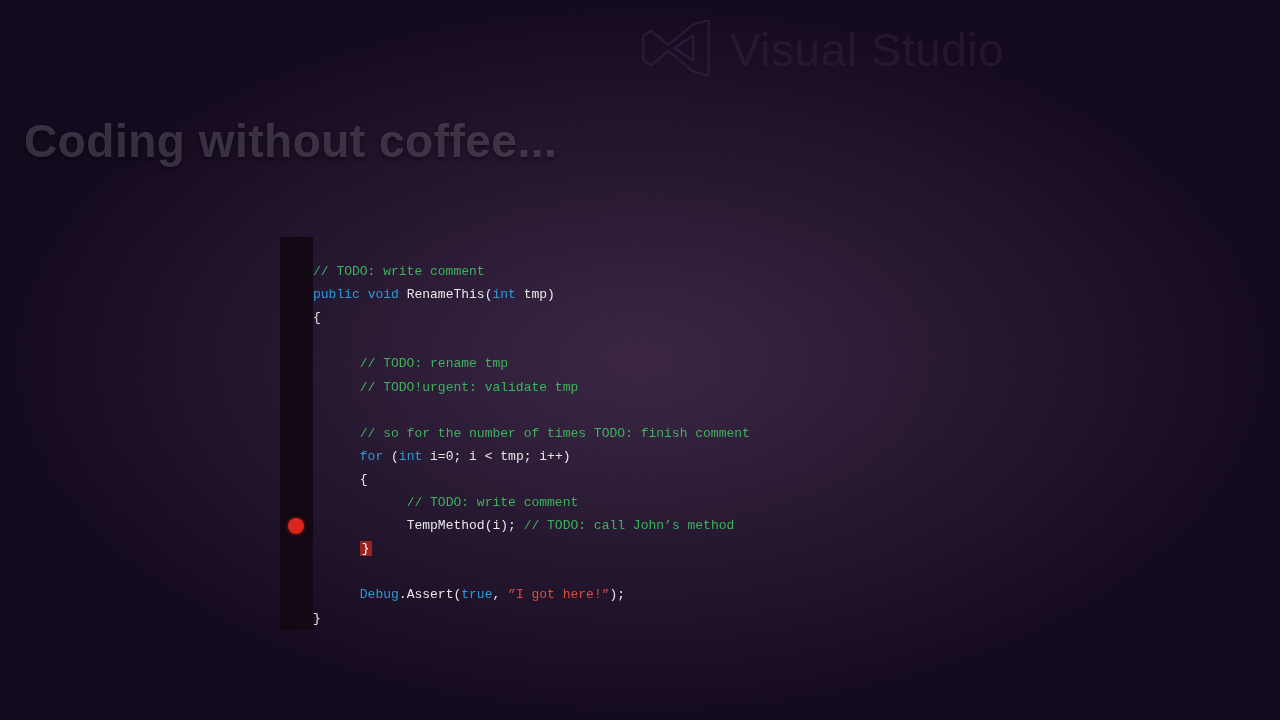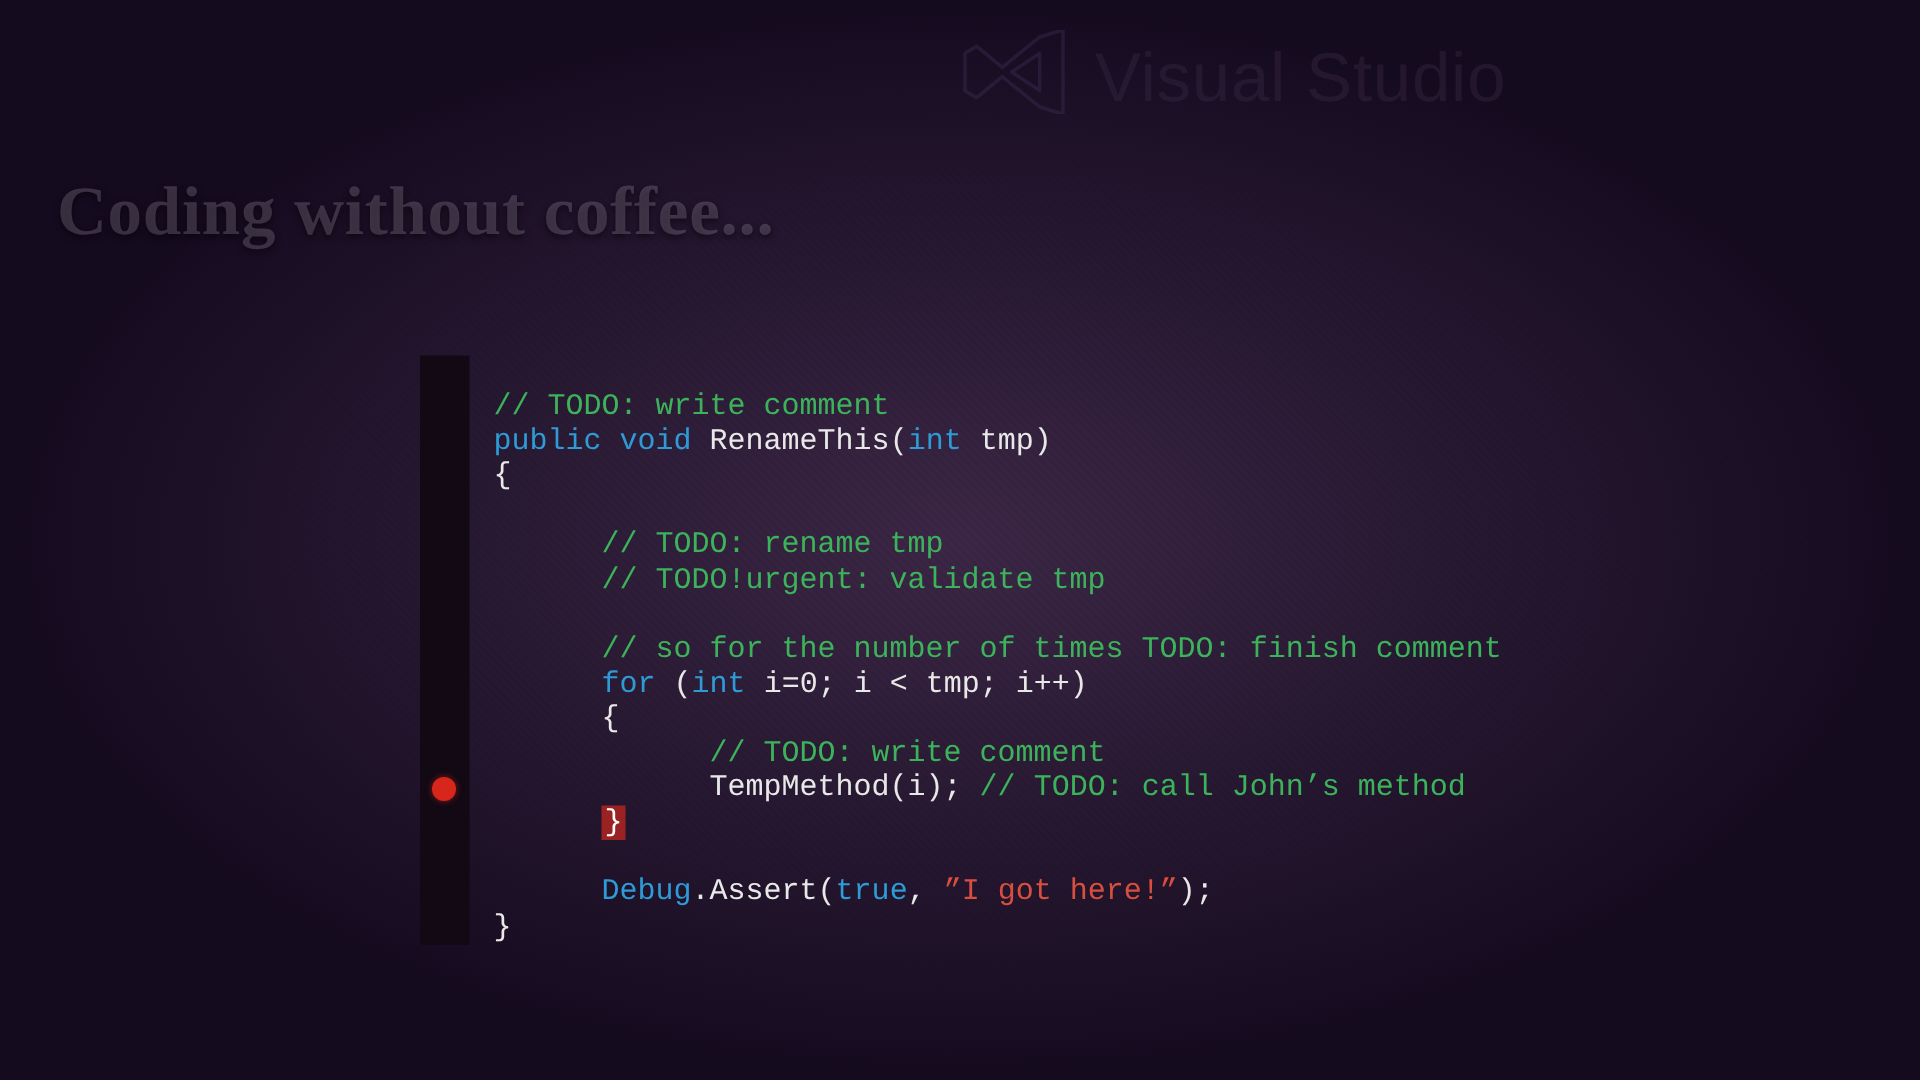--- a/index.html
+++ b/index.html
@@ -28,27 +28,26 @@
   .vs-logo-text {
     font-size: 46px;
     font-weight: 300;
     color: #34243f;
     letter-spacing: 0.5px;
   }
 
   .tagline {
     position: absolute;
     top: 114px;
-    left: 38px;
+    left: 24px;
     font-size: 46px;
     font-weight: 700;
     letter-spacing: 0.5px;
     color: rgba(210, 190, 225, 0.22);
     text-shadow: 0 2px 4px rgba(0,0,0,0.5);
-    font-family: Liberation Serif, serif;
   }
 
   .editor {
     position: absolute;
     top: 237px;
     left: 280px;
     display: flex;
   }
   .gutter {
     width: 33px;
@@ -61,25 +60,25 @@
     left: 8px;
     width: 16px;
     height: 16px;
     background: #d9261c;
     border-radius: 50%;
     box-shadow: 0 0 4px rgba(217,38,28,0.6);
   }
 
   .code {
     font-family: Consolas, "Courier New", monospace;
-    font-size: 20px;
+    font-size: 13px;
     line-height: 23.1px;
     white-space: pre;
     color: #e2e2e2;
-    padding-left: 16px;
+    padding-left: 0;
   }
   .c-comment { color: #3cb35a; }
   .c-keyword { color: #2e9ad6; }
   .c-string  { color: #d84f3f; }
   .c-type    { color: #2e9ad6; }
   .c-ident   { color: #e8e8e8; }
   .hl-brace {
     background: #9b2222;
     color: #fff;
     padding: 0 2px;

